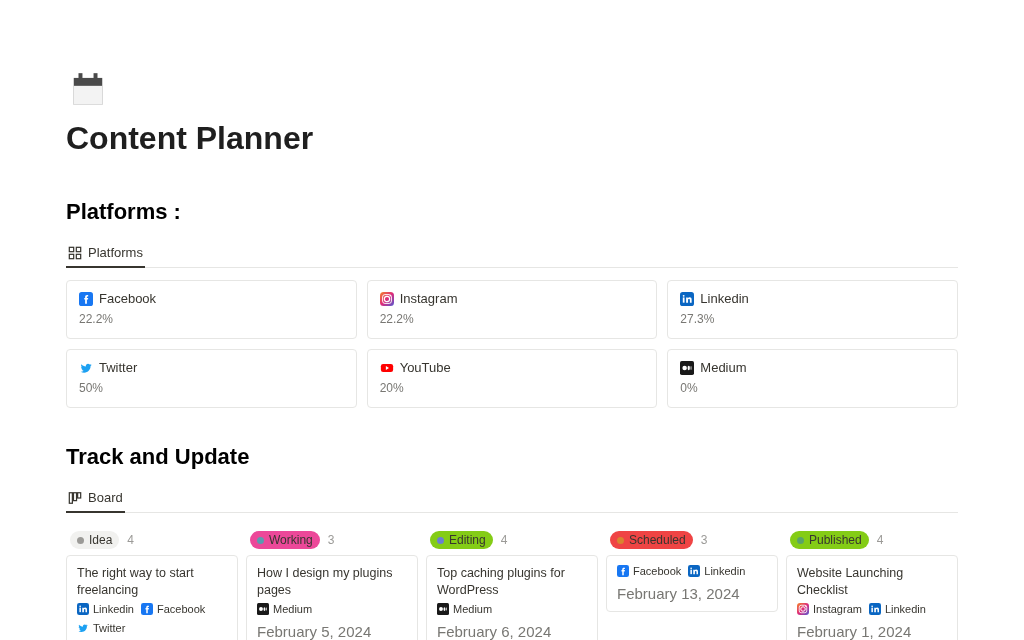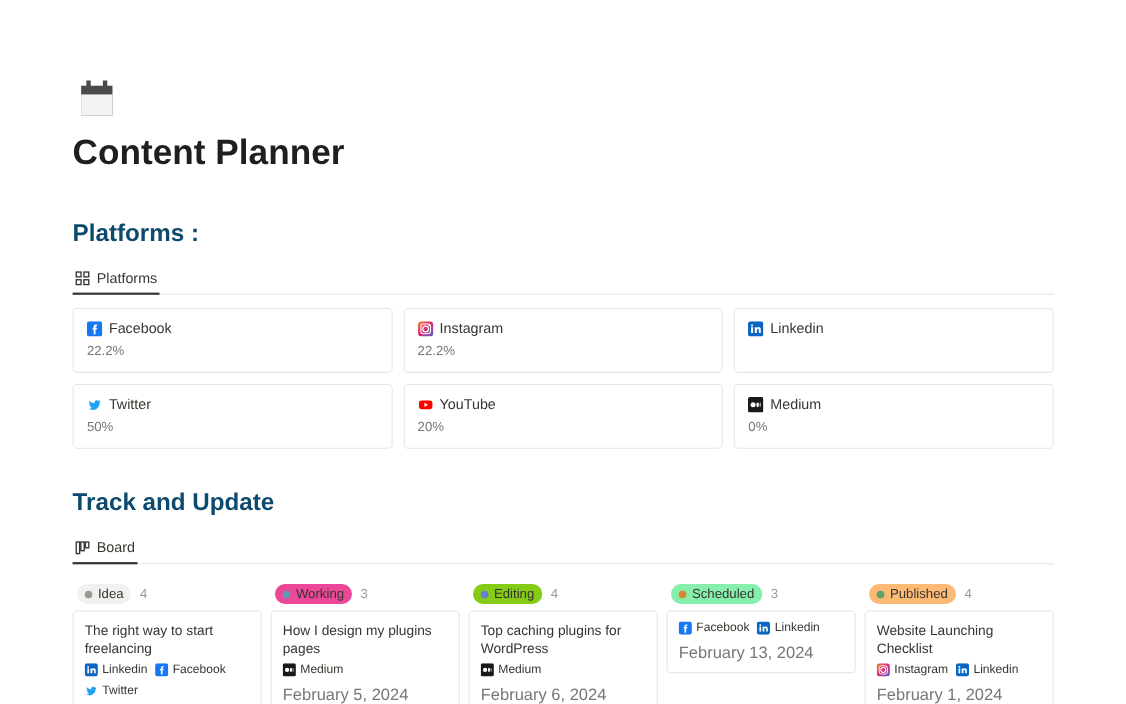--- a/index.html
+++ b/index.html
@@ -20,21 +20,21 @@
 h1.title {
   font-size: 32px;
   font-weight: 700;
   margin-bottom: 42px;
   color: #1f1f1f;
 }
 h2.section {
   font-size: 22px;
   font-weight: 700;
   margin-bottom: 14px;
-  color: #0c4a6e;
+  color: #000000;
 }
 .view-tabs {
   border-bottom: 1px solid #e6e6e4;
   display: flex;
   gap: 8px;
   margin-bottom: 12px;
 }
 .view-tab {
   display: flex; align-items: center; gap: 6px;
   font-size: 13px;
@@ -178,20 +178,21 @@
         <span class="picon">
           <svg viewBox="0 0 16 16">
             <rect width="16" height="16" rx="3" fill="#0a66c2"></rect>
             <rect x="3.2" y="6.2" width="2" height="6" fill="#fff"></rect>
             <circle cx="4.2" cy="4.4" r="1.1" fill="#fff"></circle>
             <path d="M7 6.2h1.9v.9c.4-.7 1.2-1.1 2.1-1.1 1.6 0 2.3 1 2.3 2.7v3.5h-2V9.3c0-.8-.3-1.3-1-1.3-.7 0-1.1.5-1.1 1.3v2.9H7V6.2z" fill="#fff"></path>
           </svg>
         </span>
         <span>Linkedin</span>
       </div>
+      <div class="platform-pct">27.3%</div>
     </div>
     <div class="platform-card">
       <div class="platform-name">
         <span class="picon">
           <svg viewBox="0 0 16 16">
             <path d="M14 4.3c-.4.2-.9.3-1.4.4.5-.3.9-.8 1-1.3-.5.3-1 .5-1.5.6-.4-.5-1.1-.8-1.8-.8-1.4 0-2.5 1.1-2.5 2.5 0 .2 0 .4.1.6-2.1-.1-3.9-1.1-5.2-2.6-.2.4-.3.8-.3 1.3 0 .9.4 1.6 1.1 2.1-.4 0-.8-.1-1.2-.3 0 1.2.9 2.2 2 2.5-.2.1-.4.1-.7.1-.2 0-.3 0-.5-.1.3 1 1.3 1.8 2.4 1.8-.9.7-2 1.1-3.2 1.1H2c1.1.7 2.5 1.1 3.9 1.1 4.7 0 7.3-3.9 7.3-7.3v-.3c.5-.4.9-.8 1.3-1.4z" fill="#1da1f2"></path>
           </svg>
         </span>
         <span>Twitter</span>
       </div>
@@ -330,21 +331,21 @@
               </svg>
             </span>
             <span>Medium</span>
           </span>
         </div>
         <div class="card-date">February 6, 2024</div>
       </div>
     </div>
     <div>
       <div class="col-head">
-        <span class="status-pill" style="background:#86efac">
+        <span class="status-pill" style="background:#ef4444">
           <span class="status-dot" style="background:#d9842f"></span>
           <span>Scheduled</span>
         </span>
         <span class="col-count">3</span>
       </div>
       <div class="card">
         <div class="card-tags">
           <span class="tag">
             <span class="picon">
               <svg viewBox="0 0 16 16">
@@ -364,21 +365,21 @@
               </svg>
             </span>
             <span>Linkedin</span>
           </span>
         </div>
         <div class="card-date">February 13, 2024</div>
       </div>
     </div>
     <div>
       <div class="col-head">
-        <span class="status-pill" style="background:#fdba74">
+        <span class="status-pill" style="background:#84cc16">
           <span class="status-dot" style="background:#5aa36a"></span>
           <span>Published</span>
         </span>
         <span class="col-count">4</span>
       </div>
       <div class="card">
         <div class="card-title">Website Launching Checklist</div>
         <div class="card-tags">
           <span class="tag">
             <span class="picon">

